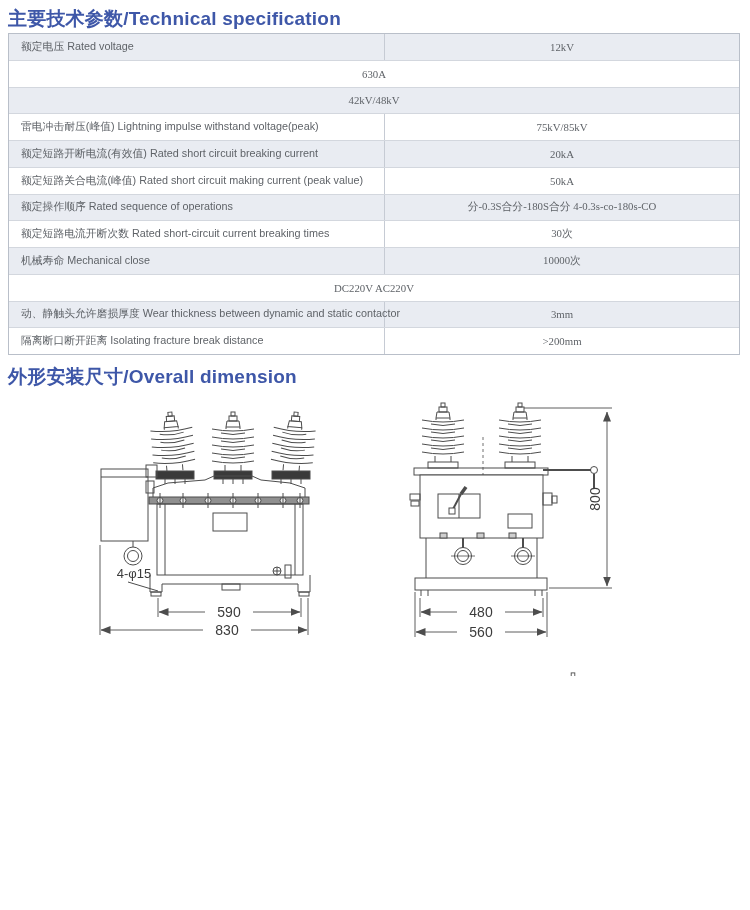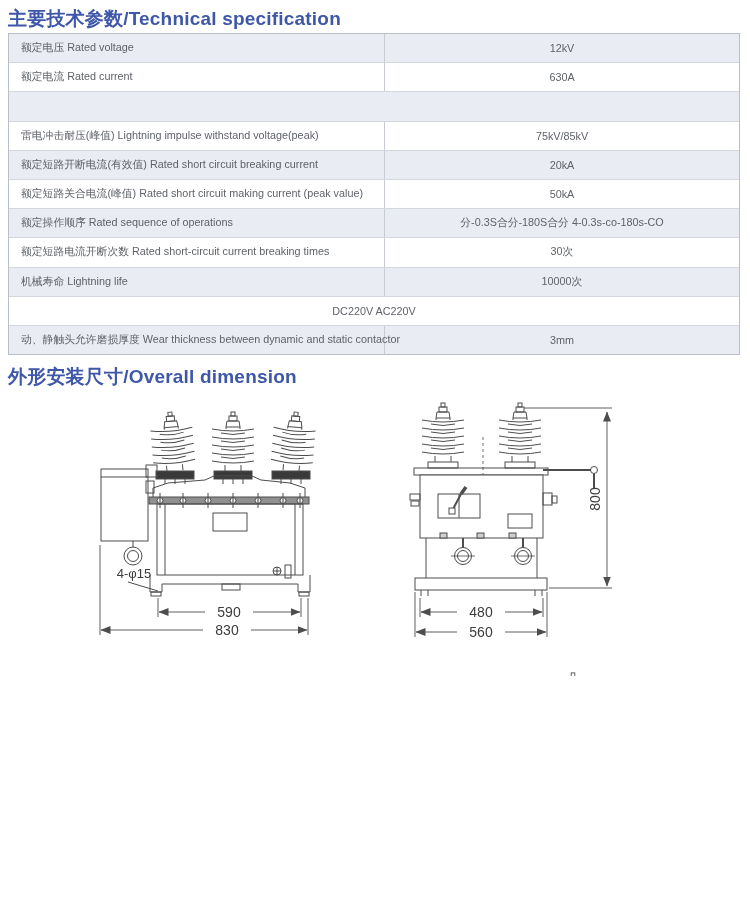--- a/index.html
+++ b/index.html
@@ -9,42 +9,42 @@
         color:#3e57a8;letter-spacing:0.2px;}
   #title-specs{top:6px;}
   #title-dims{top:364px;}
   .spec-table{position:absolute;left:8px;top:33px;width:732px;height:322px;
         border:1px solid #b9bfc9;box-sizing:border-box;display:flex;flex-direction:column;}
   .spec-row{flex:1;display:flex;align-items:stretch;border-bottom:1px solid #d3d7de;}
   .spec-row:last-child{border-bottom:none;}
   .spec-row:nth-child(odd){background:#e9ecf2;}
   .cell{display:flex;align-items:center;font-size:10.8px;color:#5f6368;white-space:nowrap;}
   .cell.label{width:376px;padding-left:12px;border-right:1px solid #c6cbd4;box-sizing:border-box;}
-  .cell.value{flex:1;justify-content:center;}
+  .cell.value{flex:1;justify-content:center;font-family:Liberation Serif, serif;}
   svg.drawings{position:absolute;left:0;top:0;width:750px;height:910px;pointer-events:none;}
   .dim{font-family:"Liberation Sans",sans-serif;font-size:14px;fill:#3c3c3c;stroke:none;text-anchor:middle;}
   .note{font-family:"Liberation Sans",sans-serif;font-size:13px;fill:#3c3c3c;stroke:none;text-anchor:middle;}
 </style>
 </head>
 <body>
 
 <div class="page">
 
   <h1 class="sec-title" id="title-specs">主要技术参数/Technical specification</h1>
 
   <div class="spec-table">
     <div class="spec-row">
       <div class="cell label">额定电压 Rated voltage</div>
       <div class="cell value">12kV</div>
     </div>
     <div class="spec-row">
-      <div class="cell label">额定电流 Rated current</div>
       <div class="cell value">630A</div>
     </div>
     <div class="spec-row">
+      <div class="cell value">42kV/48kV</div>
     </div>
     <div class="spec-row">
       <div class="cell label">雷电冲击耐压(峰值) Lightning impulse withstand voltage(peak)</div>
       <div class="cell value">75kV/85kV</div>
     </div>
     <div class="spec-row">
       <div class="cell label">额定短路开断电流(有效值) Rated short circuit breaking current</div>
       <div class="cell value">20kA</div>
     </div>
     <div class="spec-row">
@@ -53,29 +53,33 @@
     </div>
     <div class="spec-row">
       <div class="cell label">额定操作顺序 Rated sequence of operations</div>
       <div class="cell value">分-0.3S合分-180S合分 4-0.3s-co-180s-CO</div>
     </div>
     <div class="spec-row">
       <div class="cell label">额定短路电流开断次数 Rated short-circuit current breaking times</div>
       <div class="cell value">30次</div>
     </div>
     <div class="spec-row">
-      <div class="cell label">机械寿命 Lightning life</div>
+      <div class="cell label">机械寿命 Mechanical close</div>
       <div class="cell value">10000次</div>
     </div>
     <div class="spec-row">
       <div class="cell value">DC220V AC220V</div>
     </div>
     <div class="spec-row">
       <div class="cell label">动、静触头允许磨损厚度 Wear thickness between dynamic and static contactor</div>
       <div class="cell value">3mm</div>
+    </div>
+    <div class="spec-row">
+      <div class="cell label">隔离断口断开距离 Isolating fracture break distance</div>
+      <div class="cell value">&gt;200mm</div>
     </div>
   </div>
 
   <h2 class="sec-title" id="title-dims">外形安装尺寸/Overall dimension</h2>
 
   <svg class="drawings" viewBox="0 0 750 910">
     <defs>
       <marker id="arw" viewBox="0 0 10 8" markerWidth="10" markerHeight="8" refX="9.5" refY="4" orient="auto-start-reverse" markerUnits="userSpaceOnUse">
         <path d="M0,0 L10,4 L0,8 Z" fill="#4d4d4d"></path>
       </marker>

